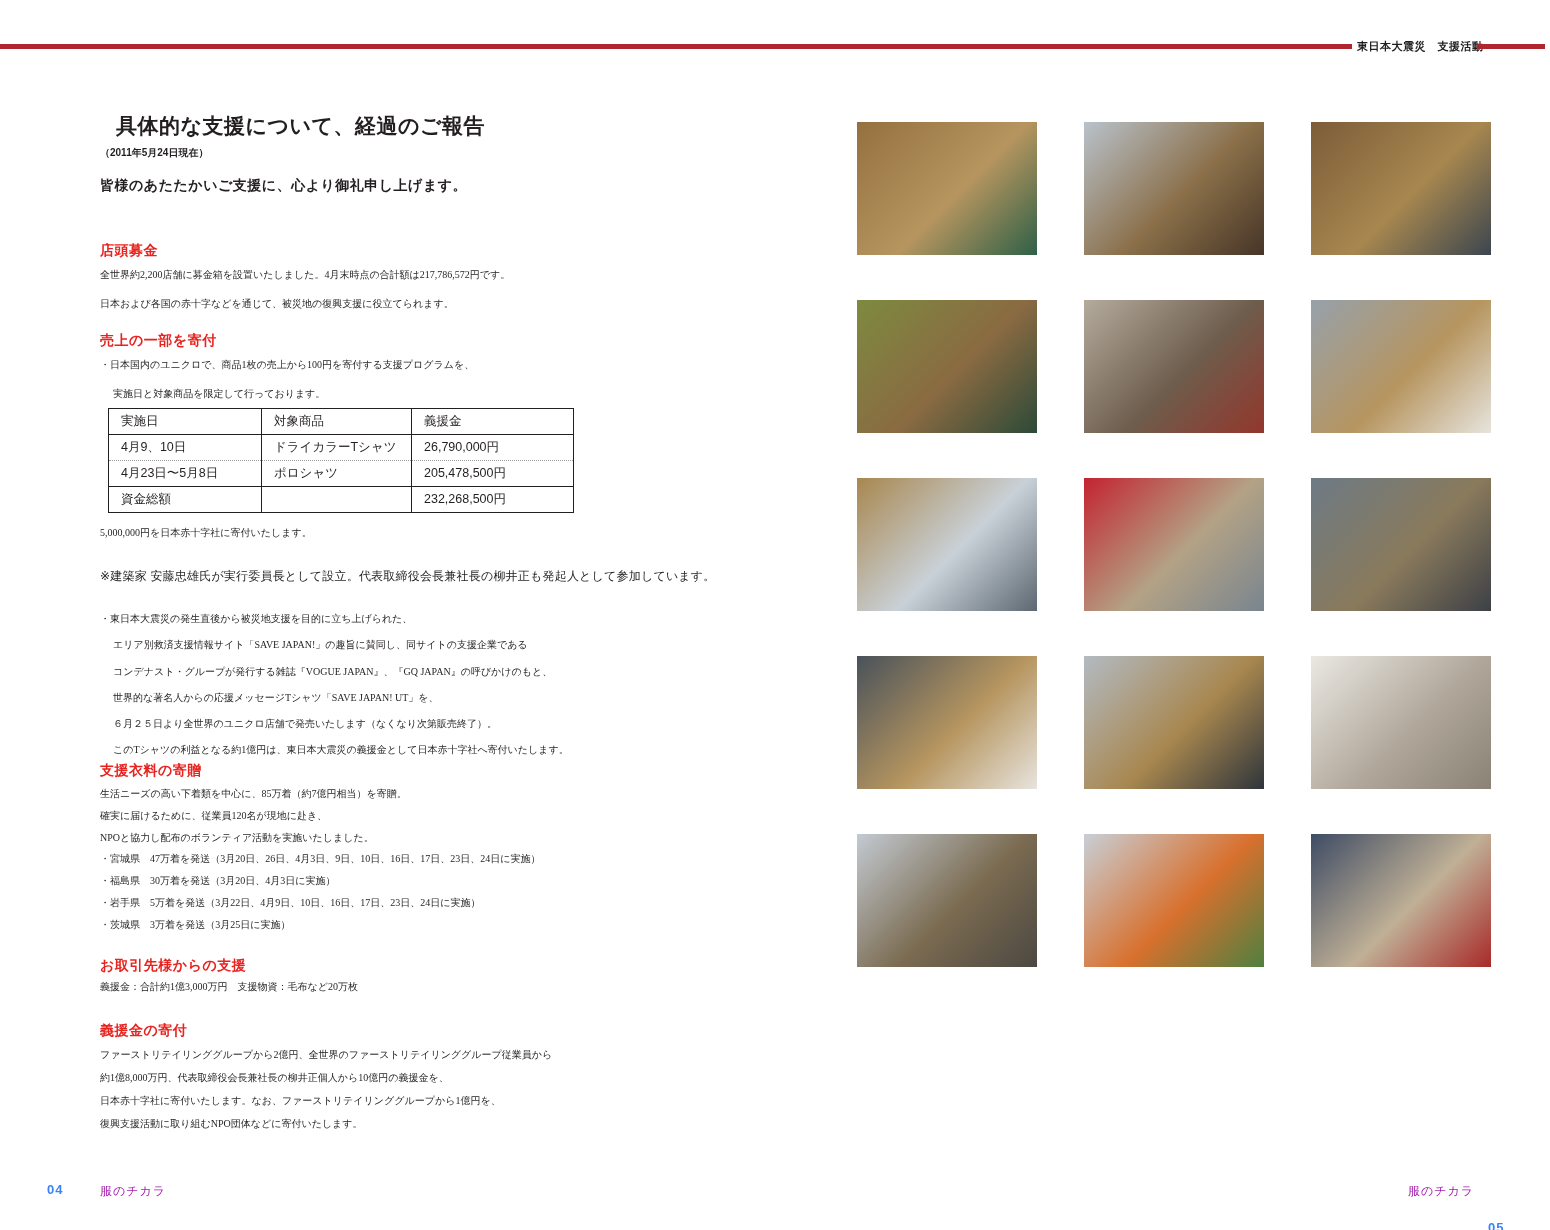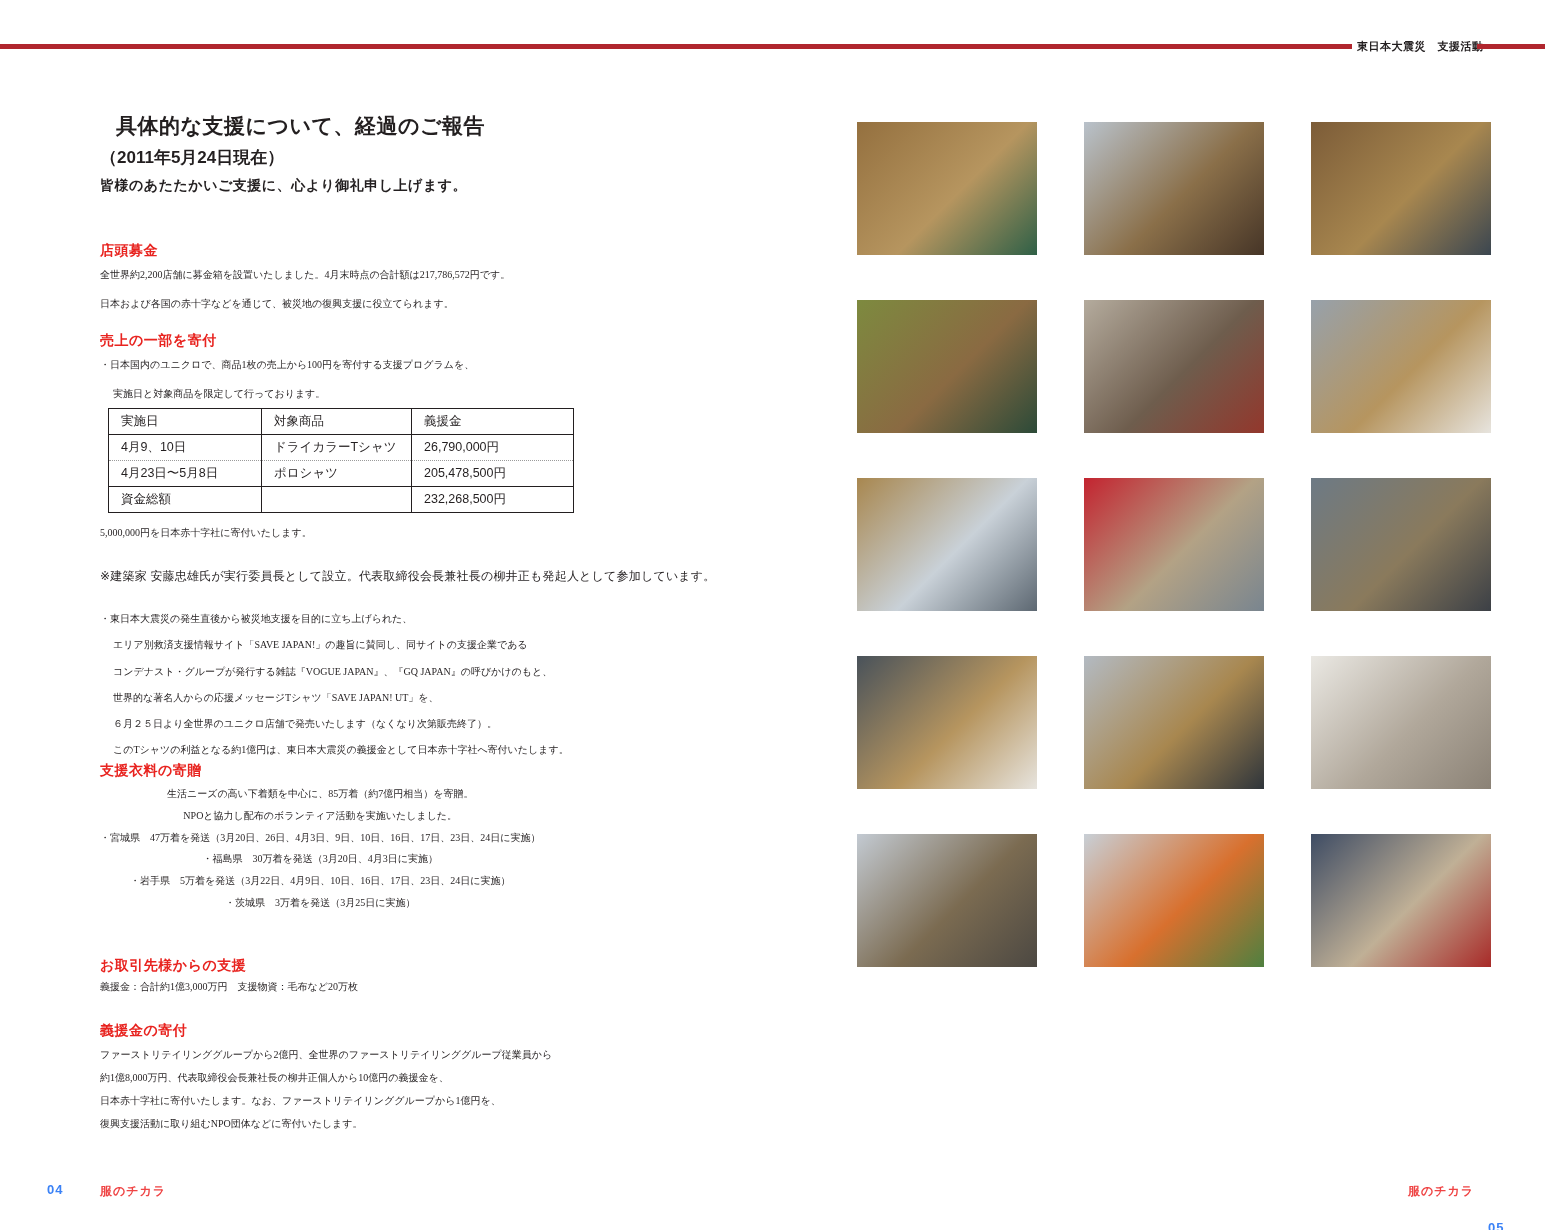--- a/index.html
+++ b/index.html
@@ -15,30 +15,30 @@
   .rule{position:absolute;top:44px;height:5px;background:var(--bar-red,#b0262e);}
   .rule-left{left:0;width:1352px;}
   .rule-right{left:1477px;width:68px;}
   .header-label{
     position:absolute;top:39px;left:1357px;width:118px;text-align:center;
     font-size:11px;font-weight:700;letter-spacing:0.5px;color:#231f20;white-space:nowrap;
   }
 
   
   .page-title{left:116px;top:112px;font-size:21px;font-weight:700;letter-spacing:0.5px;}
-  .page-subtitle{left:100px;top:146px;font-size:17px;font-weight:700;}
+  .page-subtitle{left:100px;top:146px;font-size:10px;font-weight:700;}
   .lead{left:100px;top:177px;font-size:14px;font-weight:700;letter-spacing:0.5px;}
 
   .sec-heading{font-size:14px;font-weight:700;color:var(--accent-red,#e8231f);letter-spacing:0.5px;}
   .line{white-space:nowrap;}
   .fs-body{font-size:10px;font-family:Liberation Serif, serif;}
   .lh29 .line{line-height:29px;}
   .lh28 .line{line-height:28px;}
   .lh26 .line{line-height:26.3px;}
-  .lh22 .line{line-height:21.8px;text-align:center;}
+  .lh22 .line{line-height:21.8px;}
   .lh23 .line{line-height:23px;}
   .indent{padding-left:13px;}
   .note{font-size:12px;line-height:17px;letter-spacing:0.2px;text-align:right;}
 
   
   .don-table{
     position:absolute;left:108px;top:408px;border-collapse:collapse;table-layout:fixed;
     font-size:12.5px;color:#231f20;
   }
   .don-table td{
@@ -54,21 +54,21 @@
   
   .photo-grid{
     position:absolute;left:857px;top:122px;
     display:grid;grid-template-columns:repeat(3,180px);grid-auto-rows:133px;
     column-gap:47px;row-gap:45px;
   }
   .photo{width:180px;height:133px;background:#cfc6b8;}
 
   
   .footer-num{font-size:13px;font-weight:700;color:#3b82f6;letter-spacing:1px;}
-  .footer-label{font-size:12px;font-weight:700;color:#ef4444;letter-spacing:1px;}
+  .footer-label{font-size:12px;font-weight:400;color:#a21caf;letter-spacing:1px;}
 </style>
 </head>
 <body style="--accent-red: #e8231f; --bar-red: #b0262e;">
 
 <div class="rule rule-left"></div>
 <div class="header-label">東日本大震災　支援活動</div>
 <div class="rule rule-right"></div>
 
 <div class="abs page-title">具体的な支援について、経過のご報告</div>
 <div class="abs page-subtitle">（2011年5月24日現在）</div>
@@ -121,20 +121,21 @@
   <div class="line indent">エリア別救済支援情報サイト「SAVE JAPAN!」の趣旨に賛同し、同サイトの支援企業である</div>
   <div class="line indent">コンデナスト・グループが発行する雑誌『VOGUE JAPAN』、『GQ JAPAN』の呼びかけのもと、</div>
   <div class="line indent">世界的な著名人からの応援メッセージTシャツ「SAVE JAPAN! UT」を、</div>
   <div class="line indent">６月２５日より全世界のユニクロ店舗で発売いたします（なくなり次第販売終了）。</div>
   <div class="line indent">このTシャツの利益となる約1億円は、東日本大震災の義援金として日本赤十字社へ寄付いたします。</div>
 </div>
 
 <div class="abs sec-heading" style="left:100px;top:762px;">支援衣料の寄贈</div>
 <div class="abs fs-body lh22" style="left:100px;top:783px;">
   <div class="line">生活ニーズの高い下着類を中心に、85万着（約7億円相当）を寄贈。</div>
+  <div class="line">確実に届けるために、従業員120名が現地に赴き、</div>
   <div class="line">NPOと協力し配布のボランティア活動を実施いたしました。</div>
   <div class="line">・宮城県　47万着を発送（3月20日、26日、4月3日、9日、10日、16日、17日、23日、24日に実施）</div>
   <div class="line">・福島県　30万着を発送（3月20日、4月3日に実施）</div>
   <div class="line">・岩手県　5万着を発送（3月22日、4月9日、10日、16日、17日、23日、24日に実施）</div>
   <div class="line">・茨城県　3万着を発送（3月25日に実施）</div>
 </div>
 
 <div class="abs sec-heading" style="left:100px;top:957px;">お取引先様からの支援</div>
 <div class="abs fs-body" style="left:100px;top:980px;">義援金：合計約1億3,000万円　支援物資：毛布など20万枚</div>
 

